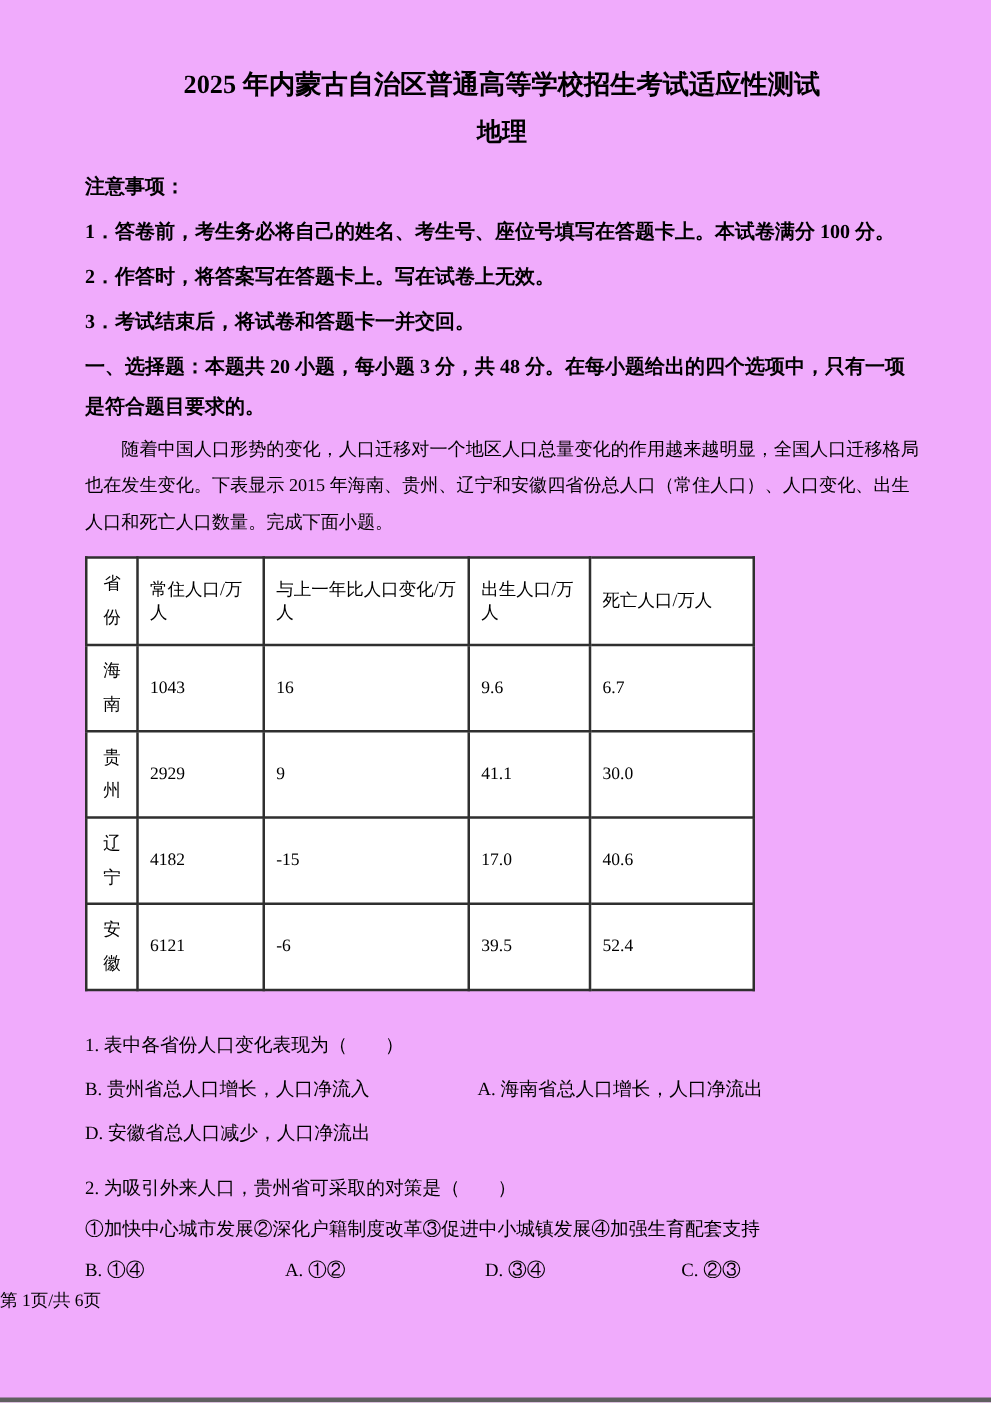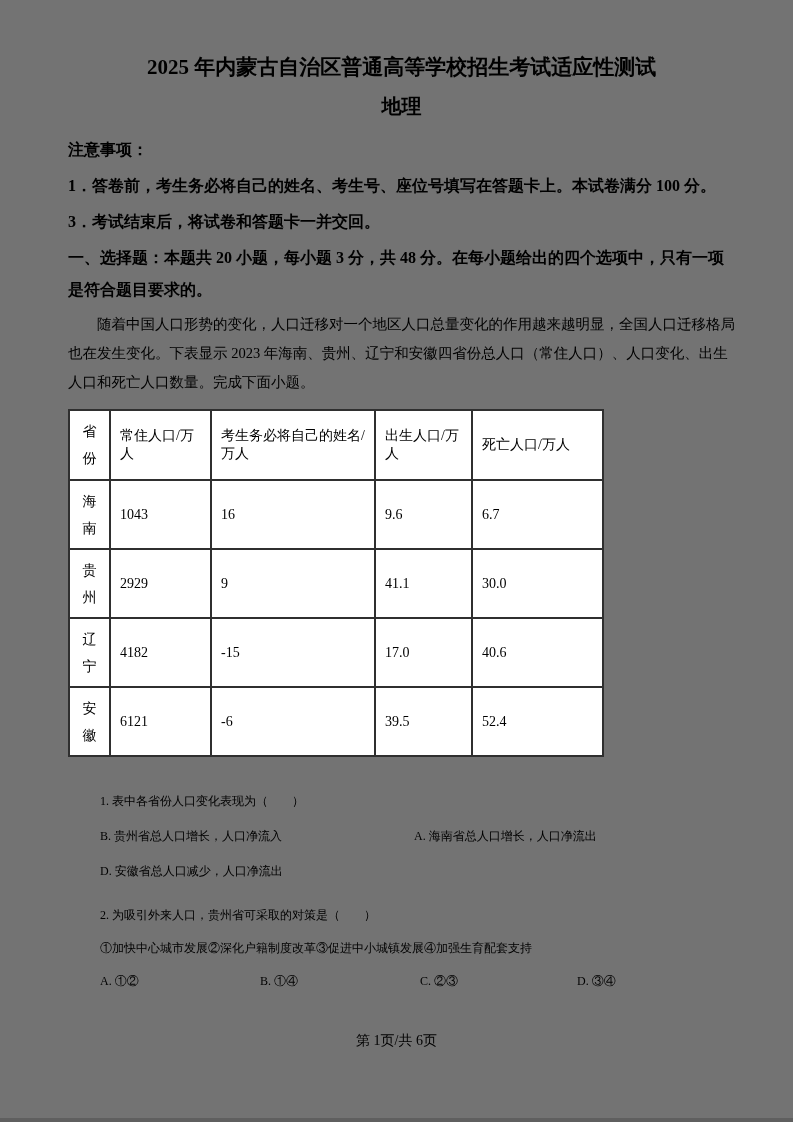--- a/index.html
+++ b/index.html
@@ -1,20 +1,20 @@
 <!DOCTYPE html>
 <html lang="zh"><head>
 <meta charset="utf-8">
 <style>
   html,body { margin:0; padding:0; background:#e9e9e9; }
   .page {
     position:relative;
     width:793px; height:1122px;
     margin:0 auto;
-    background:#737373;
+    background:#f0abfc;
     font-family:"Liberation Serif","DejaVu Serif",serif;
     color:#000;
     overflow:hidden;
   }
   .content { padding:52px 58px 0 68px; }
 
   .title {
     text-align:center; font-weight:bold;
     font-size:21px; line-height:30px;
   }
@@ -53,72 +53,73 @@
     padding:4px 6px 4px 9px;
     background:#fff;
   }
   .data-table tr.hdr { height:70px; }
   .data-table tr.row { height:69px; }
   .data-table .province {
     text-align:center; word-break:break-all;
     line-height:27px; padding:4px 10px;
   }
 
-  .q-block { font-size:12px;margin-left:32px; }
+  .q-block { font-size:15px; }
   .q1-stem { margin-top:32px; line-height:24px; }
   .opts2 {
     display:grid; grid-template-columns:314px 1fr;
     line-height:35px; margin-top:6px;
   }
   .q2-stem { margin-top:10px; line-height:33px; }
   .q2-sub  { line-height:33px; }
   .opts4 {
     display:grid; grid-template-columns:160px 160px 157px 1fr;
     line-height:33px;
   }
 
   .footer {
     position:absolute; left:0; right:0; bottom:72px;
-    text-align:center; font-size:14px;
+    text-align:left; font-size:14px;
   }
   .bottom-strip {
     position:absolute; left:0; right:0; bottom:0; height:4px;
     background:#5f5f5f;
   }
 </style>
 </head>
 <body>
 
 <div class="page">
   <div class="content">
 
     <div class="title">2025 年内蒙古自治区普通高等学校招生考试适应性测试</div>
     <div class="subject">地理</div>
 
     <div class="notice-heading">注意事项：</div>
     <div class="notice-item">1．答卷前，考生务必将自己的姓名、考生号、座位号填写在答题卡上。本试卷满分 100 分。</div>
+    <div class="notice-item">2．作答时，将答案写在答题卡上。写在试卷上无效。</div>
     <div class="notice-item">3．考试结束后，将试卷和答题卡一并交回。</div>
 
     <div class="section-heading">一、选择题：本题共 20 小题，每小题 3 分，共 48 分。在每小题给出的四个选项中，只有一项是符合题目要求的。</div>
 
-    <div class="passage">随着中国人口形势的变化，人口迁移对一个地区人口总量变化的作用越来越明显，全国人口迁移格局也在发生变化。下表显示 2023 年海南、贵州、辽宁和安徽四省份总人口（常住人口）、人口变化、出生人口和死亡人口数量。完成下面小题。</div>
+    <div class="passage">随着中国人口形势的变化，人口迁移对一个地区人口总量变化的作用越来越明显，全国人口迁移格局也在发生变化。下表显示 2015 年海南、贵州、辽宁和安徽四省份总人口（常住人口）、人口变化、出生人口和死亡人口数量。完成下面小题。</div>
 
     <table class="data-table">
       <colgroup>
         <col class="c0">
           <col class="c1">
           <col class="c2">
           <col class="c3">
           <col class="c4">
       </colgroup>
       <tbody>
         <tr class="hdr">
           <th class="province">省份</th>
           <th>常住人口/万人</th>
-          <th>考生务必将自己的姓名/万人</th>
+          <th>与上一年比人口变化/万人</th>
           <th>出生人口/万人</th>
           <th>死亡人口/万人</th>
         </tr>
         <tr class="row">
           <td class="province">海南</td>
           <td>1043</td>
           <td>16</td>
           <td>9.6</td>
           <td>6.7</td>
         </tr>
@@ -152,24 +153,24 @@
         <div>B. 贵州省总人口增长，人口净流入</div>
         <div>A. 海南省总人口增长，人口净流出</div>
         <div>D. 安徽省总人口减少，人口净流出</div>
       </div>
     </div>
 
     <div class="q-block">
       <div class="q2-stem">2. 为吸引外来人口，贵州省可采取的对策是（　　）</div>
       <div class="q2-sub">①加快中心城市发展②深化户籍制度改革③促进中小城镇发展④加强生育配套支持</div>
       <div class="opts4">
+        <div>B. ①④</div>
         <div>A. ①②</div>
-        <div>B. ①④</div>
+        <div>D. ③④</div>
         <div>C. ②③</div>
-        <div>D. ③④</div>
       </div>
     </div>
 
   </div>
 
   <div class="footer">第 1页/共 6页</div>
   <div class="bottom-strip"></div>
 </div>
 
 </body></html>

